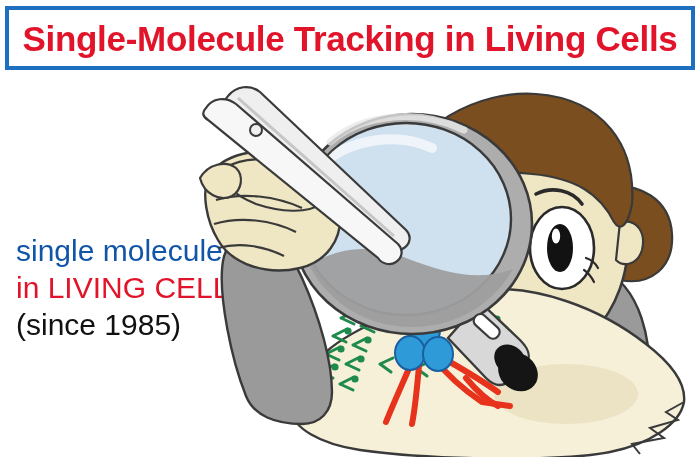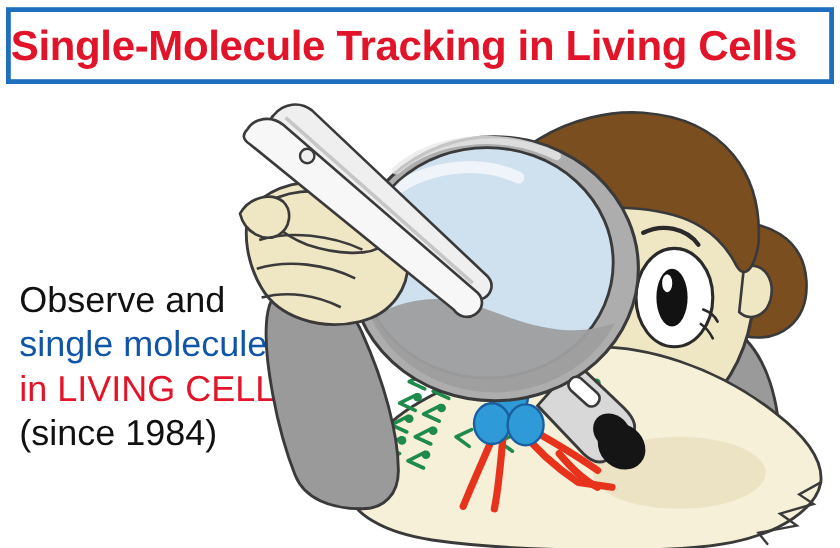--- a/index.html
+++ b/index.html
@@ -11,21 +11,21 @@
   #slide{
     position:absolute;left:0;top:0;width:700px;height:457px;
     background:#ffffff;
   }
   
   #title-box{
     position:absolute;left:5px;top:6px;width:690px;height:64px;
     box-sizing:border-box;
     border:4px solid #1F6FC0;
     background:#ffffff;
-    display:flex;align-items:center;justify-content:flex-start;
+    display:flex;align-items:center;justify-content:center;
   }
   #title-text{
     color:#E2142A;
     font-size:35px;
     font-weight:bold;
     letter-spacing:-0.3px;
     white-space:nowrap;
     line-height:1;
     font-family:"Liberation Sans", sans-serif;
   }
@@ -48,24 +48,23 @@
 </head>
 <body>
 
 <div id="slide">
 
   <div id="title-box">
     <div id="title-text">Single-Molecule Tracking in Living Cells</div>
   </div>
 
   <div id="caption">
-    <span class="cap-line cap-black">Observe and</span>
     <span class="cap-line cap-blue">single molecules</span>
     <span class="cap-line cap-red">in LIVING CELLS</span>
-    <span class="cap-line cap-black">(since 1984)</span>
+    <span class="cap-line cap-black">(since 1985)</span>
   </div>
 
   <div id="illustration">
     <svg viewBox="0 0 520 385" xmlns="http://www.w3.org/2000/svg">
       <defs>
         <clipPath id="lensClip">
           <ellipse cx="232" cy="152" rx="112" ry="103"></ellipse>
         </clipPath>
         <clipPath id="membraneClip">
           <path d="M146,280 L300,220 L430,250 L500,300 L505,345 L470,385 L120,385 L108,330 Z"></path>

